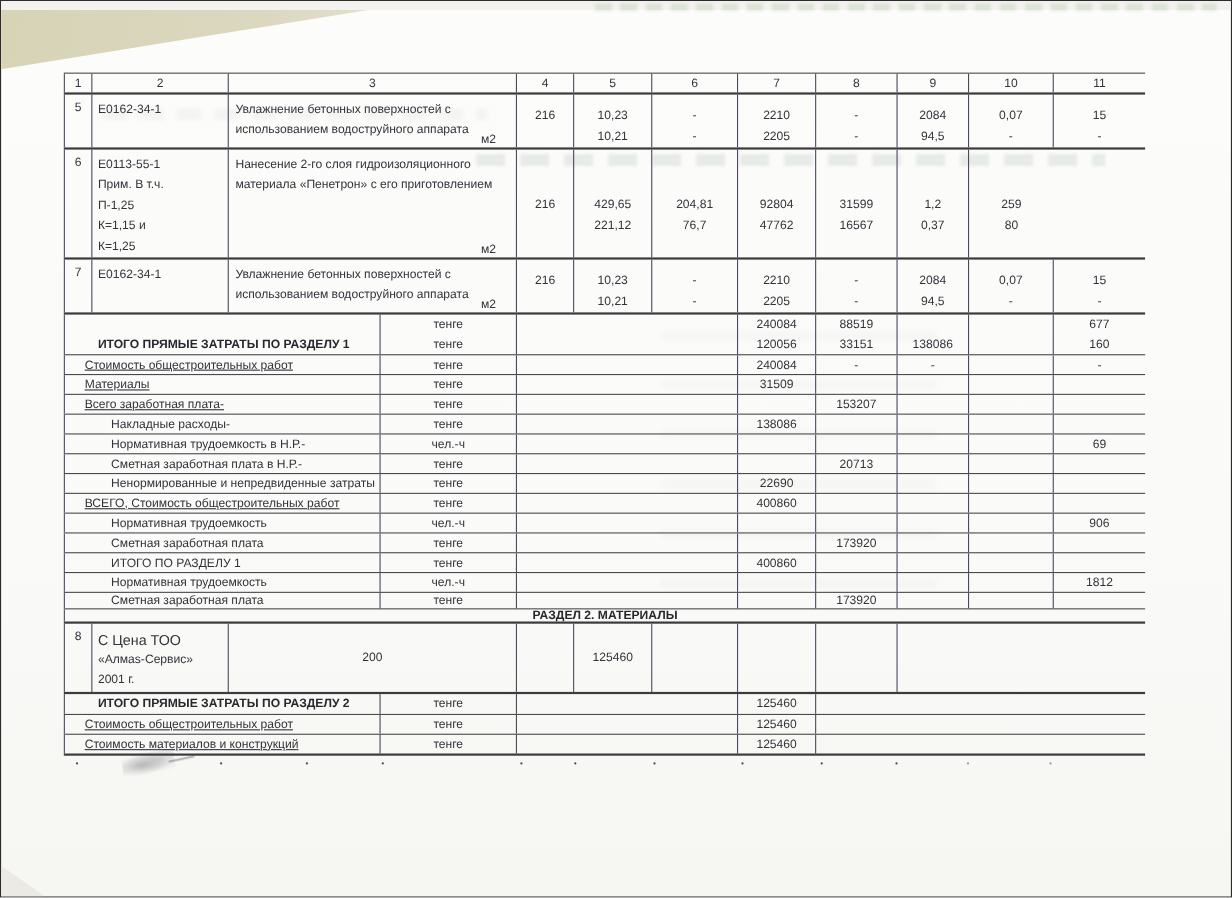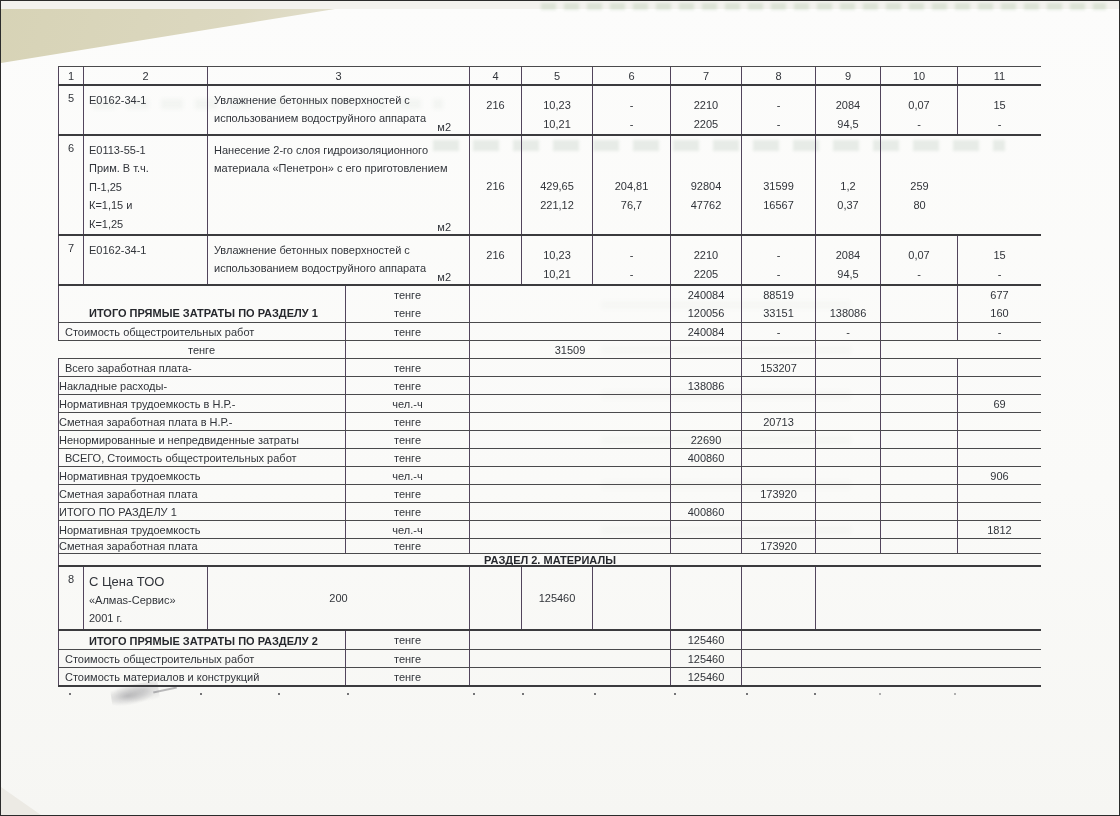--- a/index.html
+++ b/index.html
@@ -46,22 +46,22 @@
   .bb1{border-bottom:1px solid #4a4a4c;}
   .bb2{border-bottom:2px solid #3b3b3e;}
   .hdr .c{text-align:center;line-height:19px;}
   .numcell{display:flex;flex-direction:column;justify-content:flex-end;align-items:center;line-height:19px;}
   .mid .numcell{justify-content:flex-start;padding-top:41px;}
   .codecell{padding:5px 0 16px 5px;line-height:18.4px;}
   .desccell{padding:5px 0 0 6px;line-height:18px;}
   .numlab{text-align:center;padding-top:6px;}
   .unit-abs{position:absolute;right:18px;bottom:0;font-size:11px;line-height:13px;}
   .sc{display:flex;align-items:center;}
-  .sc.lab{padding-left:6px;}
-  .sc.ind{}
+  .sc.lab{padding-left:18px;text-decoration:underline;}
+  .sc.ind{padding-left:42px;}
   .sc.ctr{justify-content:center;}
   .bold{font-weight:bold;color:#26282d;}
   .tot-lab{padding-left:30px;}
   .two{flex-direction:column;align-items:center;justify-content:flex-end;line-height:18px;padding-top:1px;}
   .two.labwrap{align-items:flex-start;}
   .sect{height:13px;line-height:13px;text-align:center;font-weight:bold;color:#26282d;font-size:11.5px;}
   .ctrcell{display:flex;align-items:center;justify-content:center;}
   .code8-l1{font-size:13px;line-height:19px;}
 </style>
 </head>
@@ -265,20 +265,21 @@
       <div class="c bl br sc lab">Стоимость общестроительных работ</div>
       <div class="c br sc ctr">тенге</div>
       <div class="c br"></div>
       <div class="c br sc ctr">240084</div>
       <div class="c br sc ctr">-</div>
       <div class="c br sc ctr">-</div>
       <div class="c br"></div>
       <div class="c sc ctr">-</div>
     </div>
     <div class="r colsSum bb1" style="height:18px">
+      <div class="c bl br sc lab">Материалы</div>
       <div class="c br sc ctr">тенге</div>
       <div class="c br"></div>
       <div class="c br sc ctr">31509</div>
       <div class="c br"></div>
       <div class="c br"></div>
       <div class="c br"></div>
       <div class="c"></div>
     </div>
     <div class="r colsSum bb1" style="height:18px">
       <div class="c bl br sc lab">Всего заработная плата-</div>
@@ -405,21 +406,21 @@
       <div class="c br ctrcell">200</div>
       <div class="c br"></div>
       <div class="c br ctrcell">125460</div>
       <div class="c br"></div>
       <div class="c br"></div>
       <div class="c br"></div>
       <div class="c"></div>
     </div>
 
     <div class="r colsSum2 bb1" style="height:19px">
-      <div class="c bl br sc two labwrap" style="justify-content:center">
+      <div class="c bl br sc two labwrap" style="">
           <span class="bold tot-lab">ИТОГО ПРЯМЫЕ ЗАТРАТЫ ПО РАЗДЕЛУ 2</span>
         </div>
       <div class="c br sc ctr">тенге</div>
       <div class="c br"></div>
       <div class="c br sc ctr">125460</div>
       <div class="c"></div>
     </div>
     <div class="r colsSum2 bb1" style="height:18px">
       <div class="c bl br sc lab">Стоимость общестроительных работ</div>
       <div class="c br sc ctr">тенге</div>

